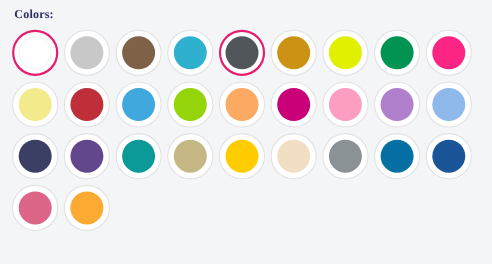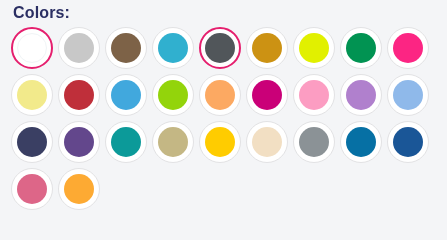--- a/index.html
+++ b/index.html
@@ -17,26 +17,27 @@
     position: relative;
     width: 447px;
     height: 225px;
     box-sizing: border-box;
     background: #f4f5f7;
   }
   #picker-label {
     position: absolute;
     left: 13px;
     top: 5px;
-    font-size: 16px;
+    font-size: 11px;
     font-weight: bold;
     color: #2b2f63;
     letter-spacing: 0.15px;
     line-height: 16px;
     white-space: nowrap;
+    font-family: Liberation Serif, serif;
   }
   #swatch-grid {
     position: absolute;
     left: 11px;
     top: 27px;
     width: 430px;
     display: flex;
     flex-wrap: wrap;
   }
   .swatch {

